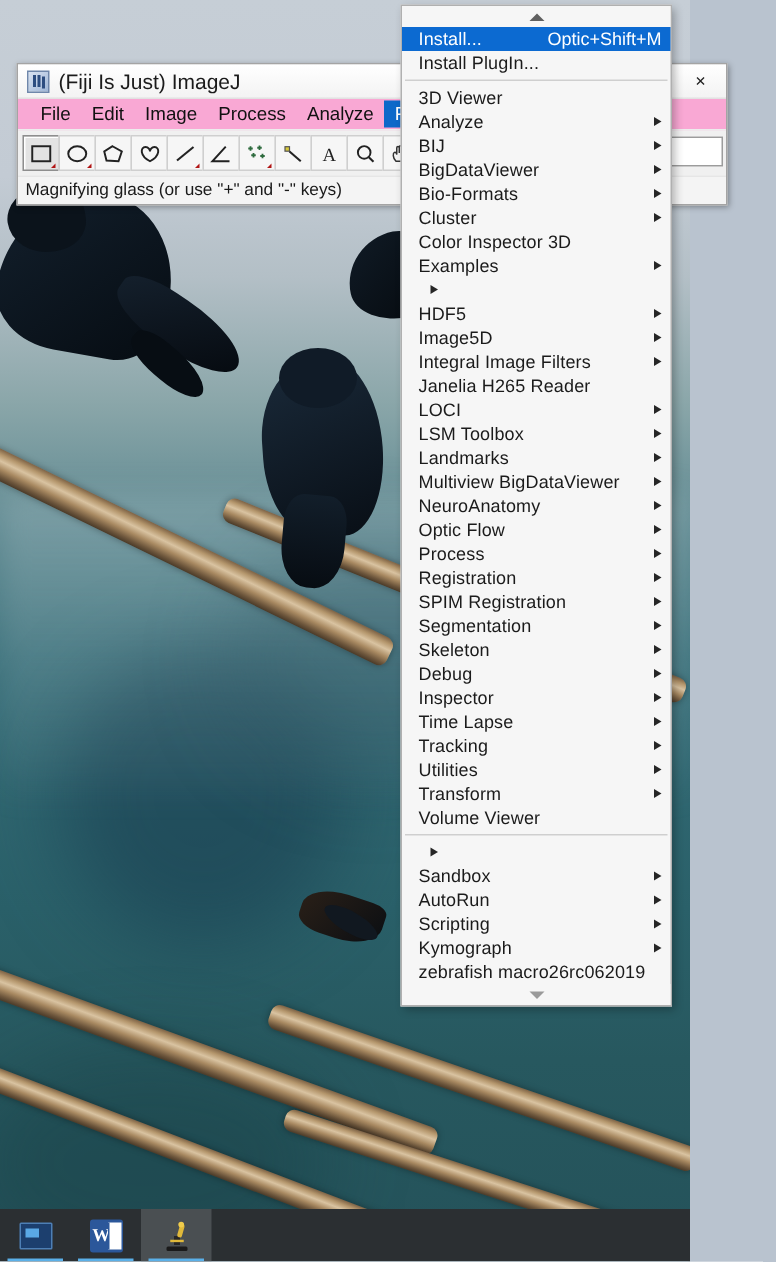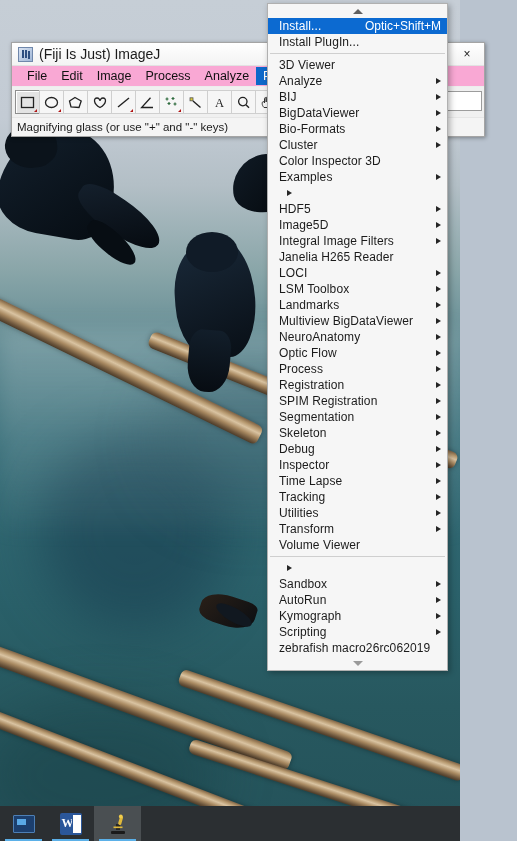--- a/index.html
+++ b/index.html
@@ -686,25 +686,25 @@
         </div>
         <div class="mi">
           <span class="lbl">Sandbox</span>
           <span class="arrow"></span>
         </div>
         <div class="mi">
           <span class="lbl">AutoRun</span>
           <span class="arrow"></span>
         </div>
         <div class="mi">
+          <span class="lbl">Scripting</span>
+          <span class="arrow"></span>
+        </div>
+        <div class="mi">
           <span class="lbl">Kymograph</span>
-          <span class="arrow"></span>
-        </div>
-        <div class="mi">
-          <span class="lbl">Scripting</span>
           <span class="arrow"></span>
         </div>
         <div class="mi">
           <span class="lbl">zebrafish macro26rc062019</span>
         </div>
       </div>
     <div class="scroll-arrow">
       <span class="tri-down"></span>
     </div>
   </div>

